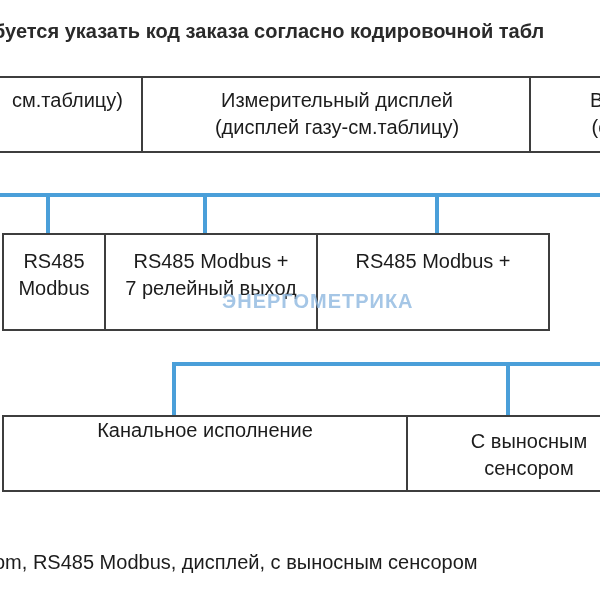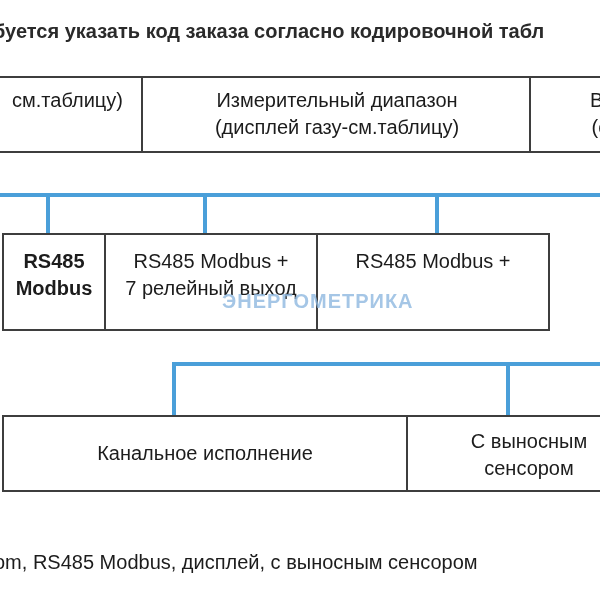--- a/index.html
+++ b/index.html
@@ -15,26 +15,26 @@
   .cell{box-sizing:border-box;padding:9px 10px 0 10px;font-size:20px;line-height:27px;}
   .cell + .cell{border-left:2px solid #3e3e3e;}
   .ln{white-space:nowrap;text-align:center;}
   
   .row1{left:-50px;top:76px;width:770px;height:77px;}
   .row1 .cA{width:189px;padding-left:52px;}
   .row1 .cB{width:388px;padding-left:12px;}
   .row1 .cC{flex:1;padding-left:12px;}
   
   .row2{left:2px;top:233px;width:548px;height:98px;}
-  .row2 .c1{width:100px;padding-top:13px;font-weight:bold;}
+  .row2 .c1{width:100px;padding-top:13px;}
   .row2 .c2{width:212px;padding-top:13px;}
   .row2 .c3{flex:1;padding-top:13px;}
   
   .row3{left:2px;top:415px;width:650px;height:77px;}
-  .row3 .c1{width:402px;padding-top:23px;}
+  .row3 .c1{width:402px;padding-top:0;}
   .row3 .c2{flex:1;padding-top:11px;}
   .hline,.vline{position:absolute;background:#4a9fd9;}
   .h1{left:0;top:193px;width:600px;height:4px;}
   .v1a{left:46px;top:195px;width:4px;height:40px;}
   .v1b{left:203px;top:195px;width:4px;height:40px;}
   .v1c{left:435px;top:195px;width:4px;height:40px;}
   .h2{left:172px;top:362px;width:428px;height:4px;}
   .v2a{left:172px;top:362px;width:4px;height:55px;}
   .v2b{left:506px;top:364px;width:4px;height:53px;}
   .watermark{
@@ -50,21 +50,21 @@
 
 <div class="canvas">
 
   <div class="title">буется указать код заказа согласно кодировочной табл</div>
 
   <div class="trow row1">
     <div class="cell cA">
       <div class="ln">см.таблицу)</div>
     </div>
     <div class="cell cB">
-      <div class="ln">Измерительный диапазон</div>
+      <div class="ln">Измерительный дисплей</div>
       <div class="ln">(дисплей газу-см.таблицу)</div>
     </div>
     <div class="cell cC">
       <div class="ln">Выходн</div>
       <div class="ln">(один и</div>
     </div>
   </div>
 
   <div class="hline h1"></div>
   <div class="vline v1a"></div>

